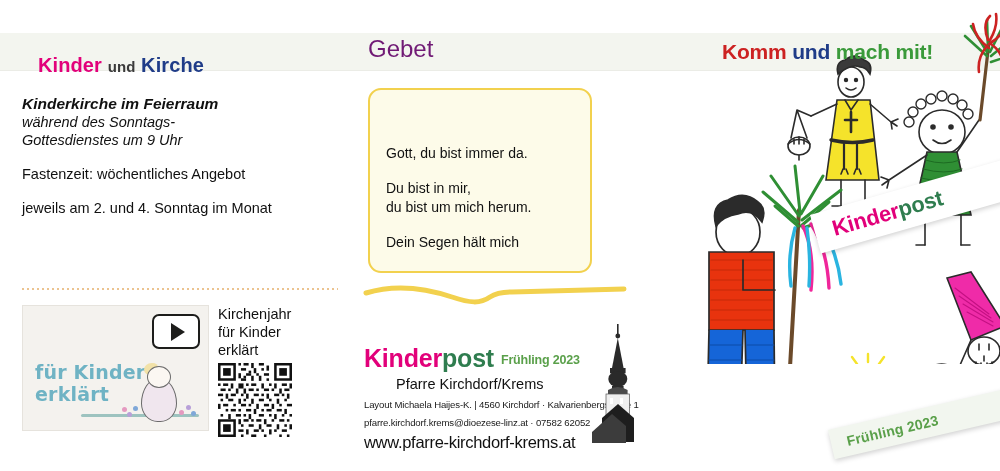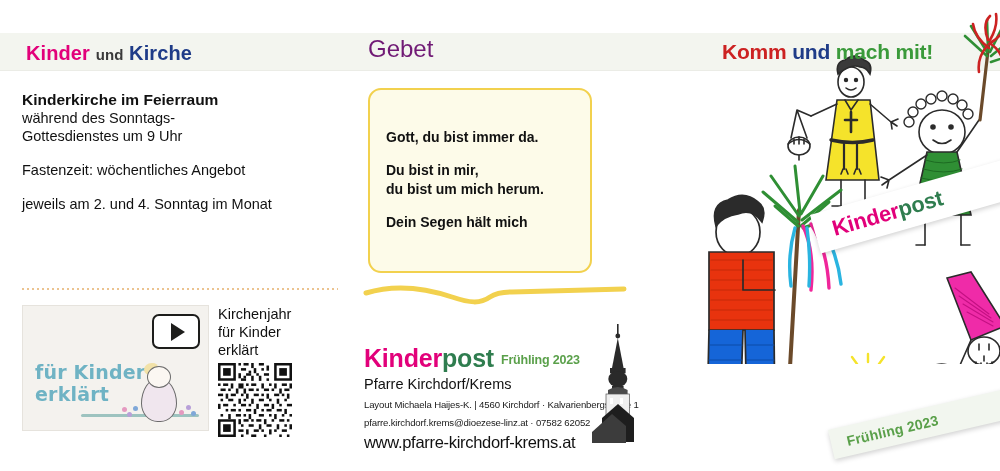--- a/index.html
+++ b/index.html
@@ -13,28 +13,28 @@
   
   .header-band{position:absolute;left:0;top:33px;width:1000px;height:38px;background:#f3f5ef;}
   .band-divider{position:absolute;left:0;top:70px;width:1000px;height:1px;background:#ebece6;}
 
   
   .col-left{position:absolute;left:22px;top:38px;width:316px;}
   .col-mid{position:absolute;left:368px;top:38px;width:290px;}
   .col-right{position:absolute;left:699px;top:0;width:340px;height:364px;overflow:hidden;}
 
   
-  .h-kk{font-size:20px;font-weight:bold;letter-spacing:.1px;line-height:22px;margin:4px;}
+  .h-kk{font-size:20px;font-weight:bold;letter-spacing:.1px;line-height:22px;margin:16px;}
   .h-kk .kinder{color:#e2007a;}
   .h-kk .und{color:#3a3a3a;font-size:15px;font-weight:bold;}
   .h-kk .kirche{color:#1f3c88;}
   .h-gebet{font-size:24px;font-weight:normal;color:#701a75;margin:0;line-height:22px;}
 
   
-  .blk{margin-top:24px;}
+  .blk{margin-top:16px;font-style:italic;}
   .t-bold{font-size:15.5px;font-weight:bold;line-height:19px;color:#111;}
   .t-norm{font-size:14.5px;line-height:18px;color:#111;}
   .t-small-bold{font-size:14px;font-weight:bold;line-height:18px;color:#111;}
   .spacer-16{height:16px;}
 
   .dates-pill{
     display:inline-block;margin-top:9px;background:#eceded;border-radius:13px;
     padding:5px 12px 6px 12px;font-size:14.5px;color:#111;letter-spacing:.1px;white-space:nowrap;
   }
 
@@ -73,31 +73,31 @@
   .qr{margin-top:4px;width:74px;height:74px;}
 
   
   .prayer-box{
     position:absolute;left:368px;top:88px;width:224px;height:185px;
     background:#fdfbe9;border:2.4px solid #f2d14e;border-radius:13px;box-sizing:border-box;
   }
   .prayer-text{
     position:absolute;left:16px;top:38px;right:12px;font-size:14px;line-height:19px;color:#111;
   }
-  .prayer-text p{margin:0 0 14px 0;font-weight:bold;}
+  .prayer-text p{margin:16px 0 14px 0;}
   .prayer-text p:last-child{margin-bottom:0;}
   .swoosh{position:absolute;left:362px;top:283px;width:276px;height:24px;}
 
   
   .footer{position:absolute;left:364px;top:345px;width:300px;}
   .kp-logo{font-size:25px;font-weight:bold;line-height:27px;letter-spacing:-.2px;}
   .kp-logo .kinder{color:#e2007a;}
   .kp-logo .post{color:#2f7d4f;}
   .kp-season{font-size:12.5px;font-weight:bold;color:#5aa04a;margin-left:7px;vertical-align:3px;}
-  .kp-parish{font-size:14.5px;color:#111;line-height:18px;margin-top:1px;}
+  .kp-parish{font-size:14.5px;color:#111;line-height:18px;margin-top:1px;margin-left:32px;}
   .imprint{font-size:9.6px;line-height:12.4px;color:#1a1a1a;margin-top:6px;
     font-family:"Liberation Sans",sans-serif;letter-spacing:-.15px;}
   .kp-url{font-size:16.5px;color:#111;margin-top:3px;letter-spacing:-.3px;}
   .church-photo{position:absolute;left:592px;top:322px;width:56px;height:122px;}
 
   
   .komm{
     position:absolute;left:683px;top:40px;font-size:21px;font-weight:bold;letter-spacing:-.2px;white-space:nowrap;
   }
   .komm .w1{color:#cc2222;}

